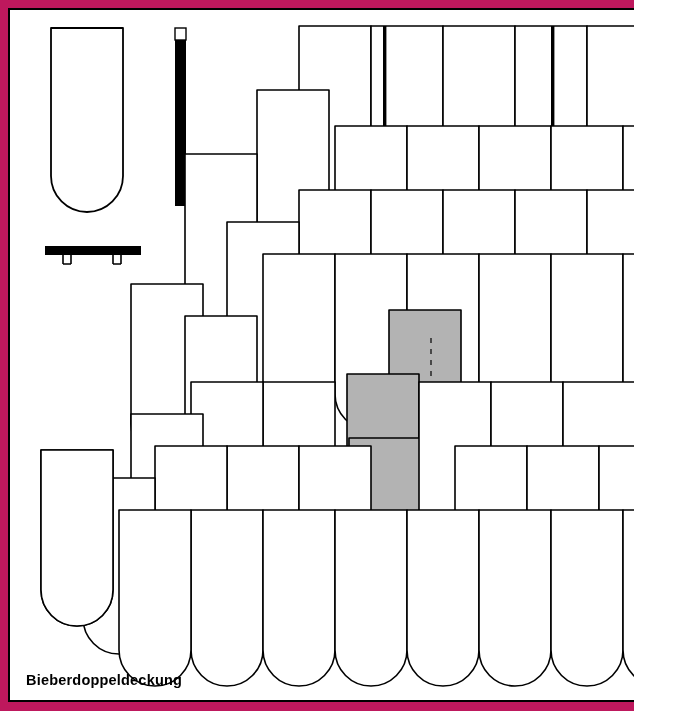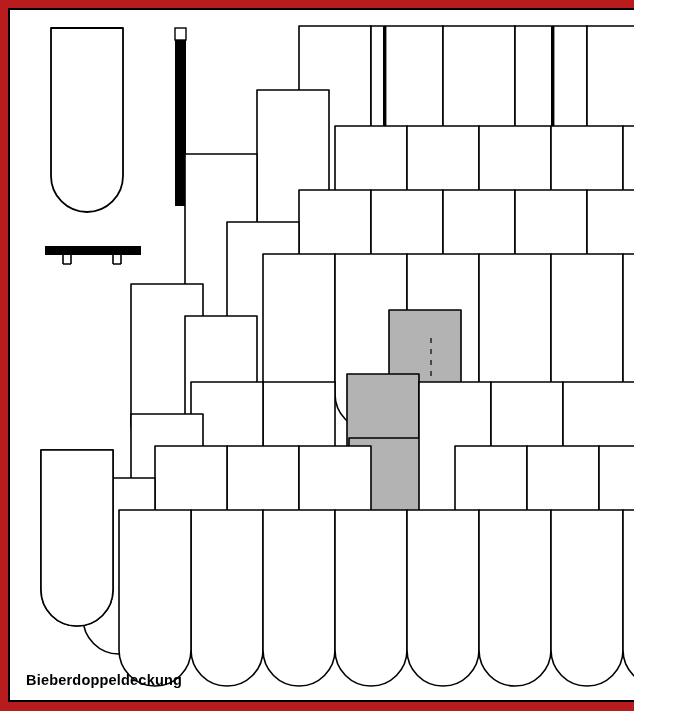--- a/index.html
+++ b/index.html
@@ -7,21 +7,21 @@
     padding: 0;
     background: #ffffff;
   }
   body {
     font-family: "Liberation Sans", sans-serif;
   }
   #page {
     position: relative;
     width: 634px;
     height: 711px;
-    background: #b91c1c;
+    background: #be185d;
     overflow: hidden;
   }
   #frame {
     position: absolute;
     left: 8px;
     top: 8px;
     width: 682px;
     height: 694px;
     border: 2px solid #000000;
     box-sizing: border-box;

